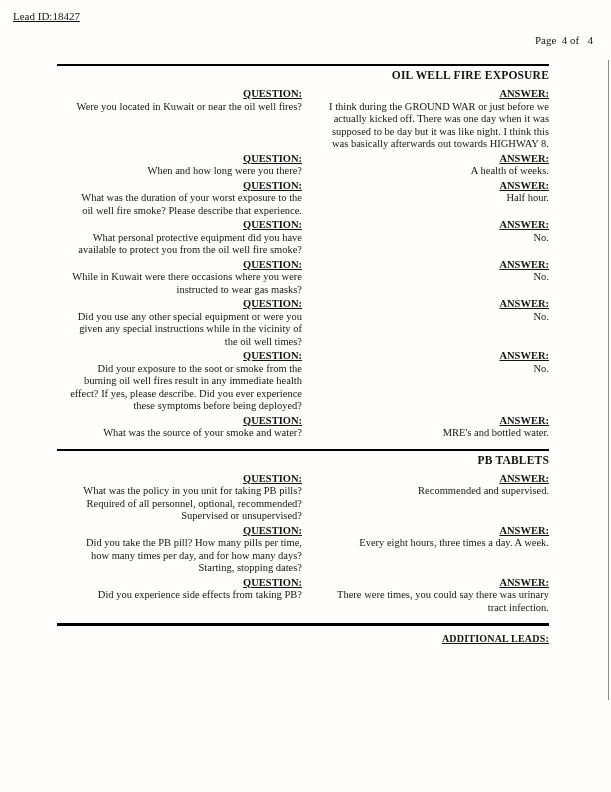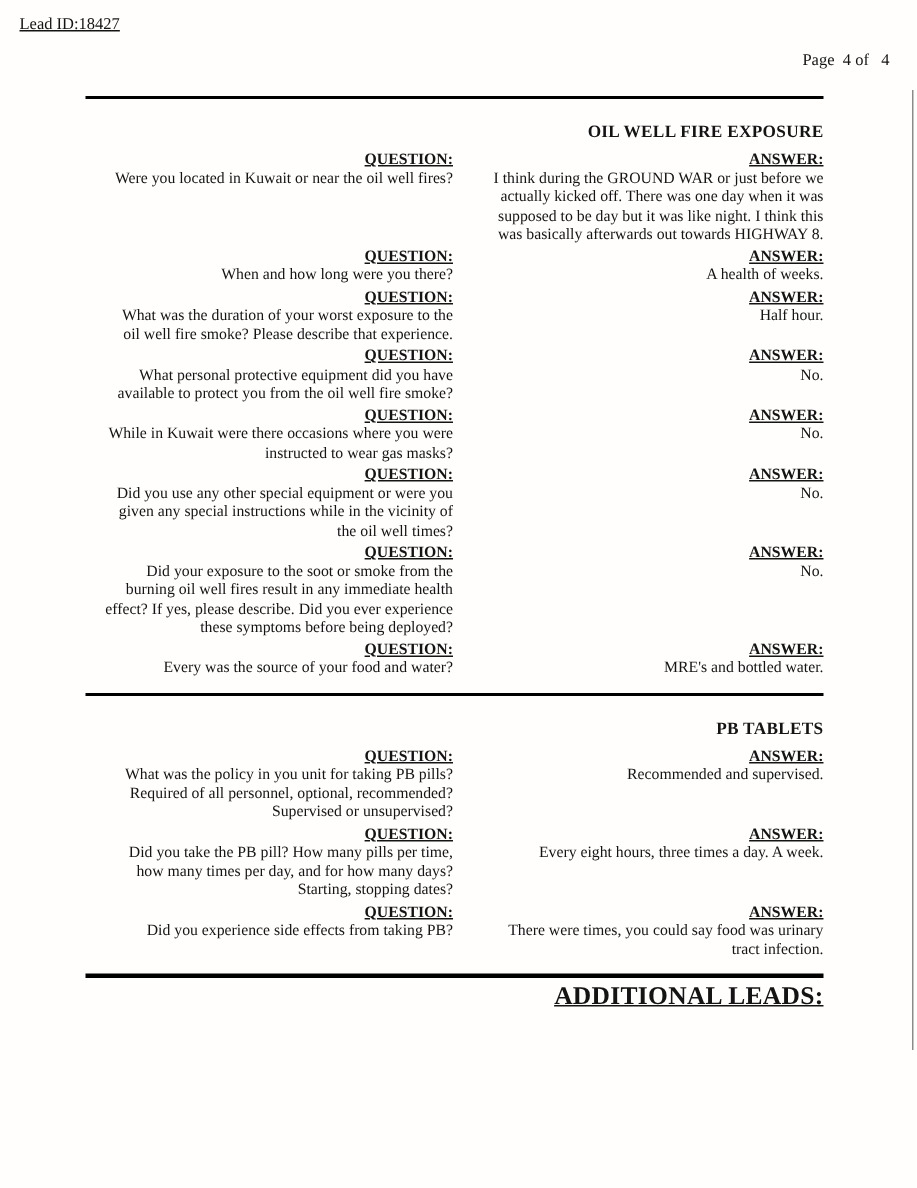--- a/index.html
+++ b/index.html
@@ -46,21 +46,21 @@
 
   .content {
     position: absolute;
     left: 57px;
     top: 64px;
     width: 492px;
   }
 
   .section {
     border-top: 2px solid #000;
-    padding-top: 16px;
+    padding-top: 3px;
     padding-bottom: 7px;
   }
 
   .section-title {
     font-weight: bold;
     font-size: 11.5px;
     letter-spacing: 0.2px;
     margin-bottom: 6px;
     line-height: 13px;
   }
@@ -96,21 +96,21 @@
   }
 
   .footer-rule {
     border-top: 3px solid #000;
     padding-top: 2px;
   }
 
   .additional-leads {
     display: inline-block;
     font-weight: bold;
-    font-size: 17px;
+    font-size: 10px;
     letter-spacing: 0.2px;
     text-decoration: underline;
   }
 </style>
 </head>
 <body>
 
 <div class="page">
 
   <div class="lead-id">Lead ID:18427</div>
@@ -195,21 +195,21 @@
         </div>
         <div class="a-col">
           <div class="qa-label">ANSWER:</div>
           <div class="qa-text">No.</div>
         </div>
       </div>
 
       <div class="qa-row">
         <div class="q-col">
           <div class="qa-label">QUESTION:</div>
-          <div class="qa-text">Every was the source of your food and water?</div>
+          <div class="qa-text">What was the source of your smoke and water?</div>
         </div>
         <div class="a-col">
           <div class="qa-label">ANSWER:</div>
           <div class="qa-text">MRE's and bottled water.</div>
         </div>
       </div>
     </section>
 
     <section class="section">
       <h2 class="section-title">PB TABLETS</h2>
@@ -236,21 +236,21 @@
         </div>
       </div>
 
       <div class="qa-row">
         <div class="q-col">
           <div class="qa-label">QUESTION:</div>
           <div class="qa-text">Did you experience side effects from taking PB?</div>
         </div>
         <div class="a-col">
           <div class="qa-label">ANSWER:</div>
-          <div class="qa-text">There were times, you could say food was urinary tract infection.</div>
+          <div class="qa-text">There were times, you could say there was urinary tract infection.</div>
         </div>
       </div>
     </section>
 
     <div class="footer-rule">
       <span class="additional-leads">ADDITIONAL LEADS:</span>
     </div>
 
   </div>
 </div>

